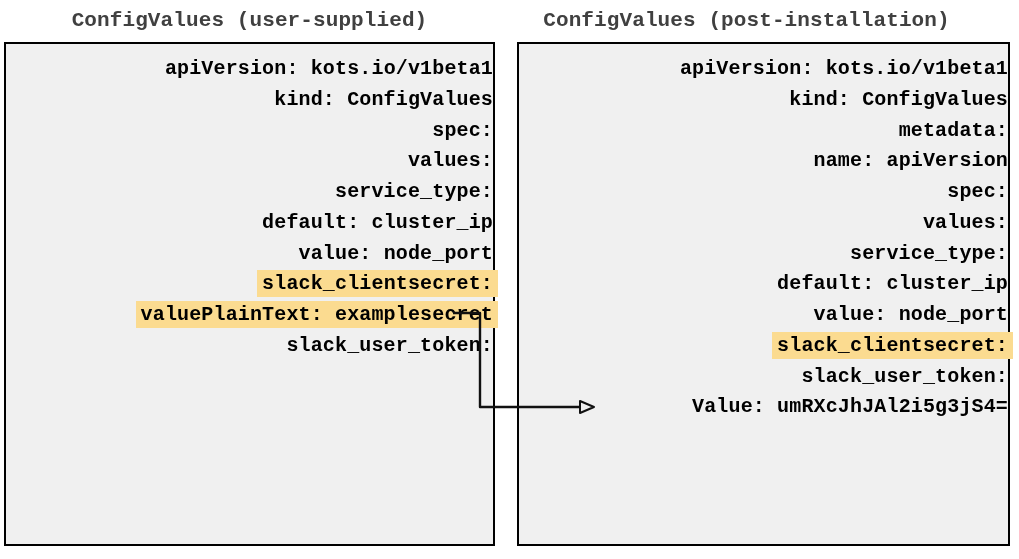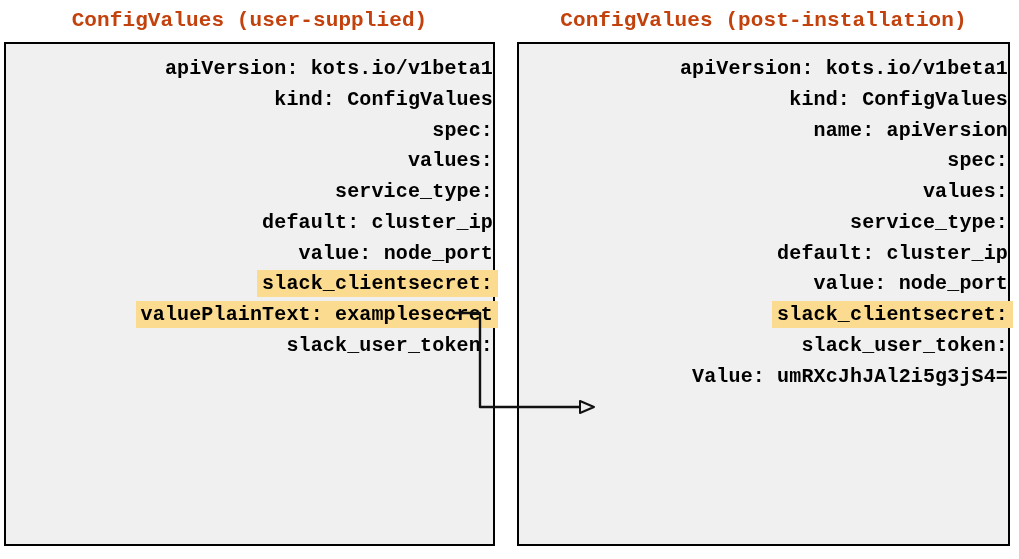--- a/index.html
+++ b/index.html
@@ -17,26 +17,26 @@
     height: 559px;
     background: #ffffff;
   }
   .panel-title {
     position: absolute;
     top: 8px;
     text-align: center;
     font-weight: bold;
     font-size: 21px;
     line-height: 26px;
-    color: #c2410c;
+    color: #404040;
     letter-spacing: 0.1px;
     white-space: pre;
   }
   #title-left  { left: 4px;   width: 491px; }
-  #title-right { left: 517px; width: 493px; }
+  #title-right { left: 500px; width: 493px; }
   .panel {
     position: absolute;
     top: 42px;
     height: 504px;
     box-sizing: border-box;
     border: 2px solid #000000;
     background: var(--panel-bg, #f0f0f0);
     padding: 10px 0 0 7px;
     text-align: right;
   }
@@ -89,20 +89,21 @@
         <div class="line">    <span class="hl">slack_clientsecret:</span></div>
         <div class="line">      <span class="hl">valuePlainText: examplesecret</span></div>
         <div class="line">    <span>slack_user_token:</span></div>
       </div>
   </div>
 
   <div class="panel" id="panel-right">
     <div class="code">
         <div class="line"><span>apiVersion: kots.io/v1beta1</span></div>
         <div class="line"><span>kind: ConfigValues</span></div>
+        <div class="line"><span>metadata:</span></div>
         <div class="line">  <span>name: apiVersion</span></div>
         <div class="line"><span>spec:</span></div>
         <div class="line">  <span>values:</span></div>
         <div class="line">    <span>service_type:</span></div>
         <div class="line">      <span>default: cluster_ip</span></div>
         <div class="line">      <span>value: node_port</span></div>
         <div class="line">    <span class="hl">slack_clientsecret:</span></div>
         <div class="line">    <span>slack_user_token:</span></div>
         <div class="line">      <span>Value: umRXcJhJAl2i5g3jS4=</span></div>
       </div>

